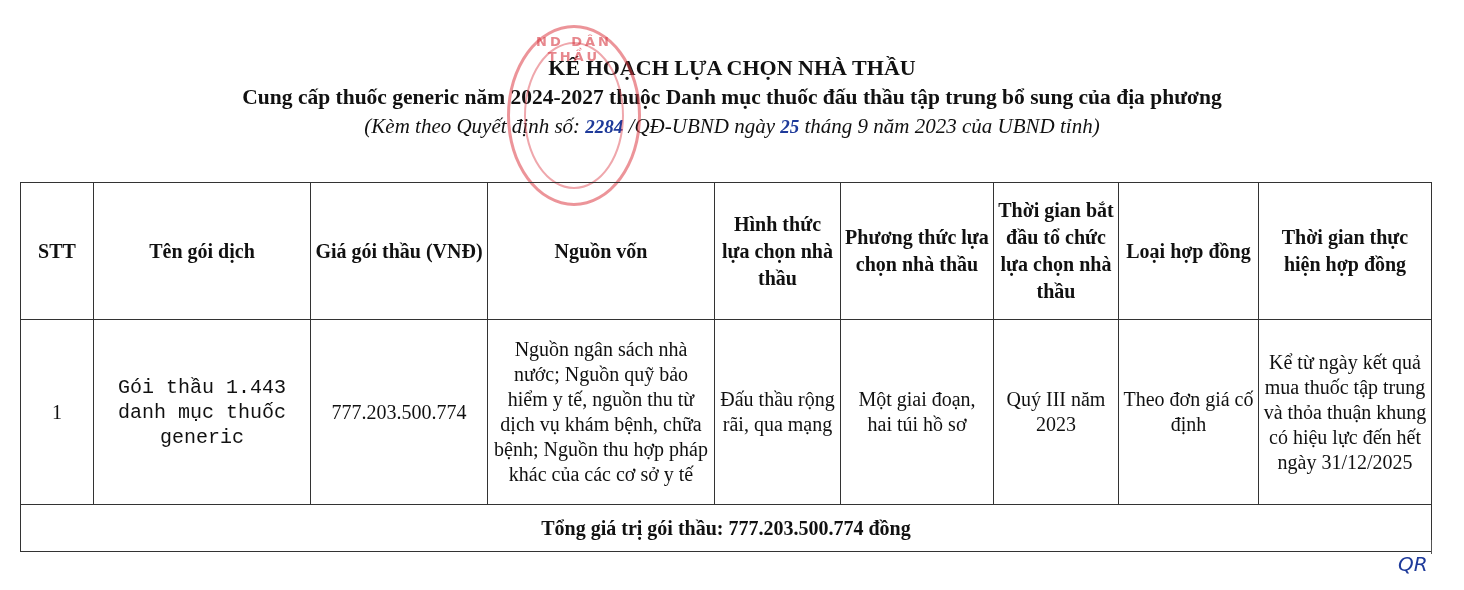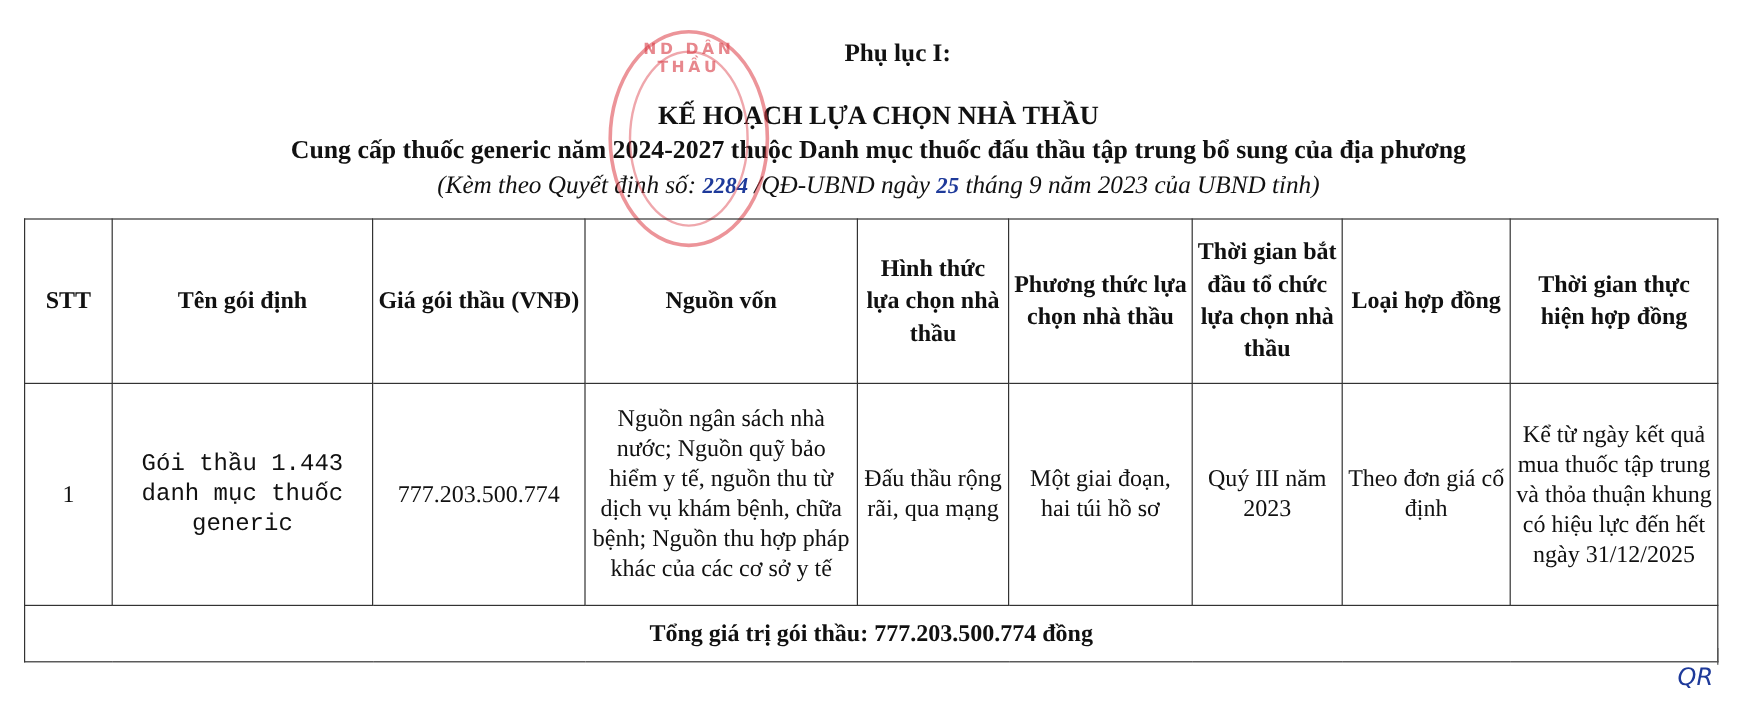--- a/index.html
+++ b/index.html
@@ -42,21 +42,20 @@
     .initials {
       position: absolute; left: 1398px; top: 552px; width: 40px; height: 28px;
       color: #1e3a9a; font-family: "DejaVu Sans", sans-serif; font-style: italic; font-size: 20px;
     }
     .corner-tick { position: absolute; left: 1431px; top: 540px; width: 1px; height: 14px; background: #555; }
   </style>
 </head>
 <body>
 
 <div class="header-block">
-  <div class="appendix-label">Phụ lục I:</div>
   <div class="main-title">KẾ HOẠCH LỰA CHỌN NHÀ THẦU</div>
   <div class="sub-title">Cung cấp thuốc generic năm 2024-2027 thuộc Danh mục thuốc đấu thầu tập trung bổ sung của địa phương</div>
   <div class="attach-line">
     <span>(Kèm theo Quyết định số:</span>
     <span class="hand">2284</span>
     <span>/QĐ-UBND ngày</span>
     <span class="hand">25</span>
     <span>tháng 9 năm 2023 của UBND tỉnh)</span>
   </div>
 </div>
@@ -73,21 +72,21 @@
       <col style="width:227px">
     <col style="width:126px">
       <col style="width:153px">
       <col style="width:125px">
       <col style="width:140px">
       <col style="width:173px">
   </colgroup>
   <tbody>
       <tr>
     <th>STT</th>
-    <th>Tên gói định</th>
+    <th>Tên gói dịch</th>
     <th>Giá gói thầu (VNĐ)</th>
     <th>Nguồn vốn</th>
     <th>Hình thức lựa chọn nhà thầu</th>
     <th>Phương thức lựa chọn nhà thầu</th>
     <th>Thời gian bắt đầu tổ chức lựa chọn nhà thầu</th>
     <th>Loại hợp đồng</th>
     <th>Thời gian thực hiện hợp đồng</th>
   </tr>
   <tr>
     <td>1</td>

